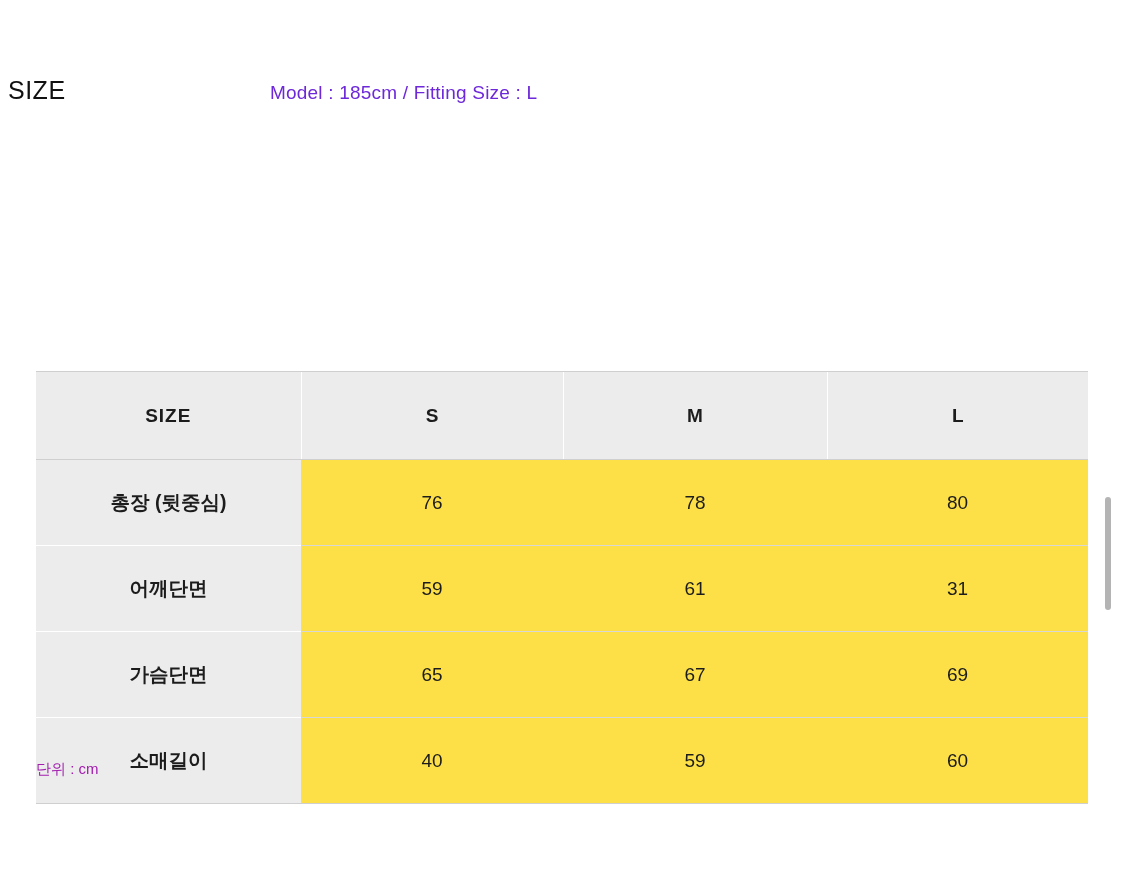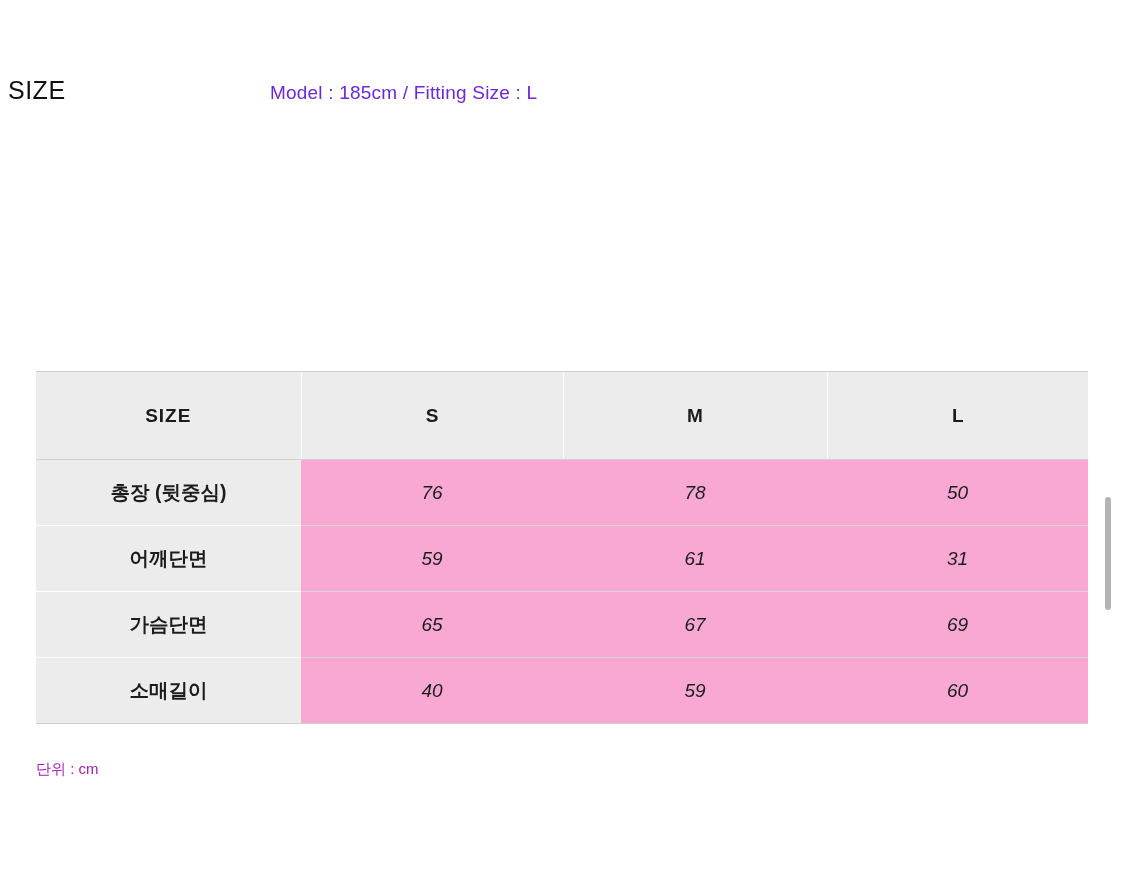--- a/index.html
+++ b/index.html
@@ -76,37 +76,36 @@
     border-top: 1px solid #cfcfcf;
     border-bottom: 1px solid #cfcfcf;
   }
   table.size-table thead th.col-label {
     letter-spacing: 1px;
   }
   table.size-table thead th + th {
     border-left: 1px solid #ffffff;
   }
 
-  table.size-table tbody tr { height: 66px; }
+  table.size-table tbody tr { height: 86px; }
   table.size-table tbody th.row-head {
     background: #ececec;
     font-weight: bold;
     font-size: 19.5px;
     border-bottom: 1px solid #ffffff;
     border-top: none;
   }
   table.size-table tbody tr:first-child th.row-head {
     border-top: none;
   }
   table.size-table tbody td {
-    background: #f9a8d4;
+    background: #fde047;
     font-weight: 400;
     border-top: none;
     border-bottom: 1px solid #d7d7d7;
-    font-style: italic;
   }
   table.size-table tbody tr:last-child td,
   table.size-table tbody tr:last-child th.row-head {
     border-bottom: 1px solid #cfcfcf;
   }
 
   .unit-note {
     position: absolute;
     left: 36px;
     top: 760px;
@@ -155,21 +154,21 @@
           <th>S</th>
           <th>M</th>
           <th>L</th>
         </tr>
       </thead>
       <tbody>
         <tr>
           <th class="row-head">총장 (뒷중심)</th>
           <td>76</td>
           <td>78</td>
-          <td>50</td>
+          <td>80</td>
         </tr>
         <tr>
           <th class="row-head">어깨단면</th>
           <td>59</td>
           <td>61</td>
           <td>31</td>
         </tr>
         <tr>
           <th class="row-head">가슴단면</th>
           <td>65</td>

